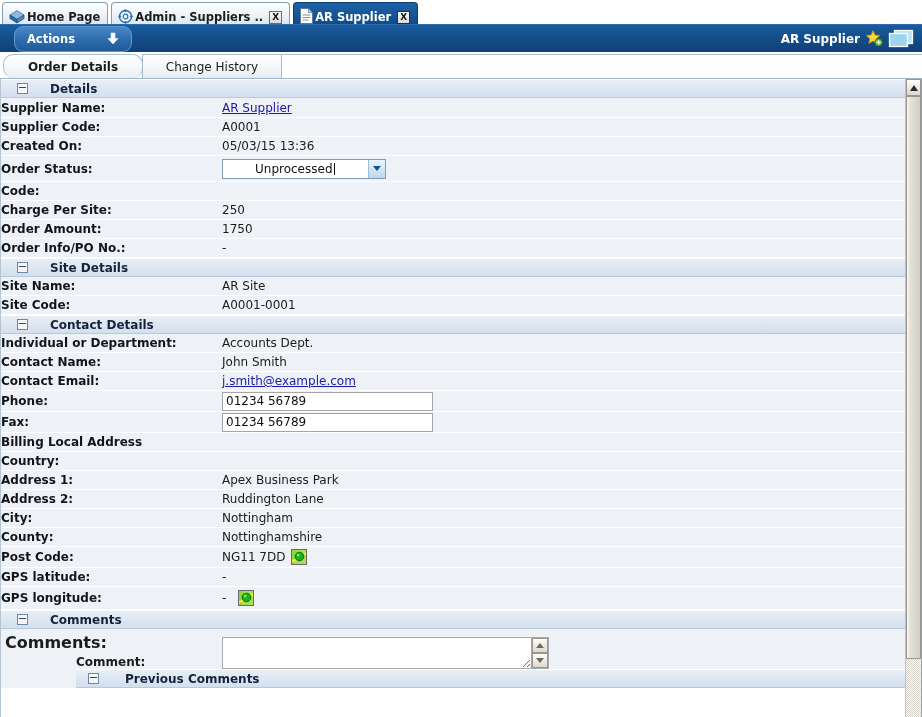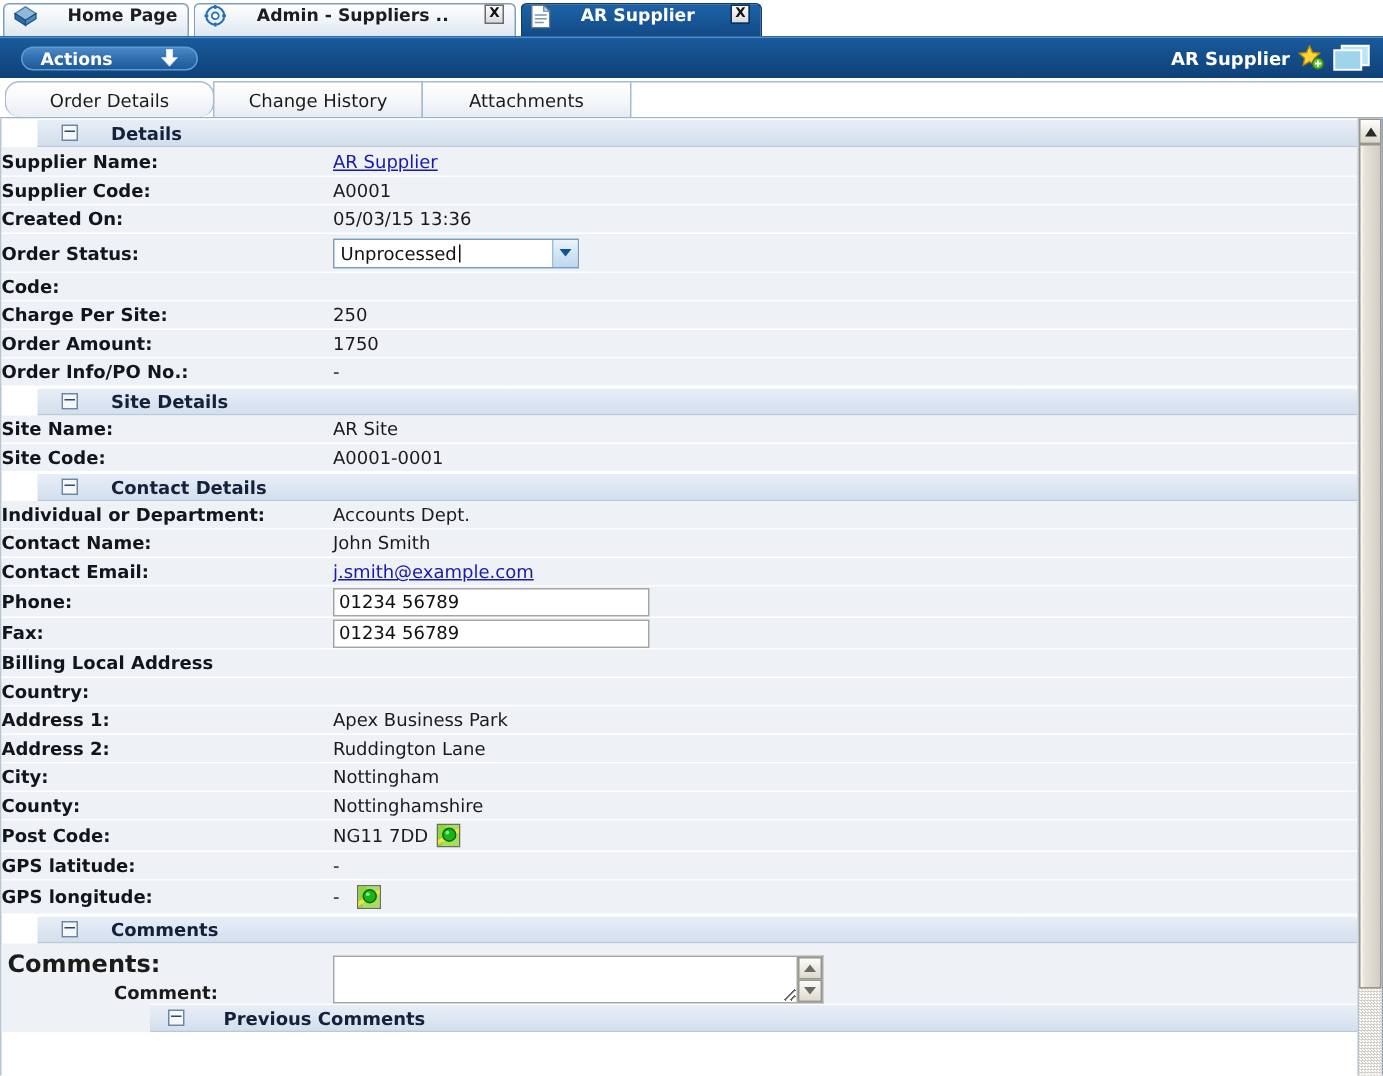--- a/index.html
+++ b/index.html
@@ -22,22 +22,22 @@
     height: 24px;
     background: #ffffff;
     display: flex;
     align-items: flex-end;
     padding-left: 2px;
     box-sizing: border-box;
   }
   .tab {
     height: 22px;
     display: flex;
-    align-items: flex-start;
-    gap: 20px;
+    align-items: flex-end;
+    gap: 2px;
     padding: 0 7px 0 6px;
     margin-right: 3px;
     border: 1px solid #7f9db9;
     border-bottom: none;
     border-radius: 4px 4px 0 0;
     box-sizing: border-box;
     font-size: 11.5px;
     font-weight: bold;
     white-space: nowrap;
   }
@@ -78,21 +78,21 @@
     height: 28px;
     background: linear-gradient(to bottom, #1a5c9e 0%, #15508c 40%, #0f4178 100%);
     border-top: 1px solid #2b6cb0;
     display: flex;
     align-items: center;
     padding: 0 8px 0 14px;
     box-sizing: border-box;
     position: relative;
   }
   .actions-btn {
-    height: 16px;
+    height: 26px;
     min-width: 118px;
     border-radius: 9px;
     background: linear-gradient(to bottom, #4b87c4 0%, #2f6fb0 48%, #1f5a96 100%);
     border: 1px solid #5e9bd4;
     display: flex;
     align-items: center;
     justify-content: center;
     gap: 32px;
     color: #ffffff;
     font-size: 11.5px;
@@ -136,21 +136,21 @@
     border: 1px solid #a8bccf;
     border-bottom: none;
     box-sizing: border-box;
     color: #1b1b1b;
     background: linear-gradient(to bottom,#ffffff 0%, #f3f6f9 60%, #e4ebf2 100%);
     margin-right: -1px;
     cursor: pointer;
   }
   .subtab.selected {
     background: linear-gradient(to bottom,#ffffff 0%, #f7f9fb 45%, #e8eef4 100%);
-    font-weight: normal;
+    font-weight: bold;
     border-radius: 10px;
   }
   .subtab.filler {
     flex: 1;
     min-width: 0;
     border-right: none;
     background: #ffffff;
     cursor: default;
   }
 
@@ -174,21 +174,20 @@
     height: 19px;
     background: linear-gradient(to bottom, #e8eef6 0%, #d3dfee 100%);
     border-top: 1px solid #ffffff;
     border-bottom: 1px solid #b9c9da;
     display: flex;
     align-items: center;
     font-weight: bold;
     font-size: 12px;
     color: #14213a;
     box-sizing: border-box;
-    margin-left: 24px;
   }
   .collapse-box {
     width: 9px; height: 9px;
     border: 1px solid #6e86a3;
     background: #f5f8fb;
     position: relative;
     margin-left: 16px;
     margin-right: 22px;
     flex: 0 0 auto;
   }
@@ -244,20 +243,21 @@
     box-sizing: border-box;
     position: relative;
   }
   .select-text {
     flex: 1;
     padding-left: 4px;
     font-size: 12px;
     color: #111;
     white-space: nowrap;
     overflow: hidden;
+    margin-left: 28px;
   }
   .caret-cursor {
     display: inline-block;
     width: 1px;
     height: 12px;
     background: #111;
     vertical-align: -2px;
     margin-left: 1px;
   }
   .select-btn {
@@ -483,23 +483,20 @@
     </span>
   </div>
 </div>
 
 <div class="subtabs">
   <div class="subtab selected">
     <span>Order Details</span>
   </div>
   <div class="subtab">
     <span>Change History</span>
-  </div>
-  <div class="subtab">
-    <span>Attachments</span>
   </div>
   <div class="subtab filler"></div>
 </div>
 
 <div class="content-wrap">
   <div class="form-area">
 
     <div class="section-header">
       <span class="collapse-box"></span>
       <span>Details</span>

